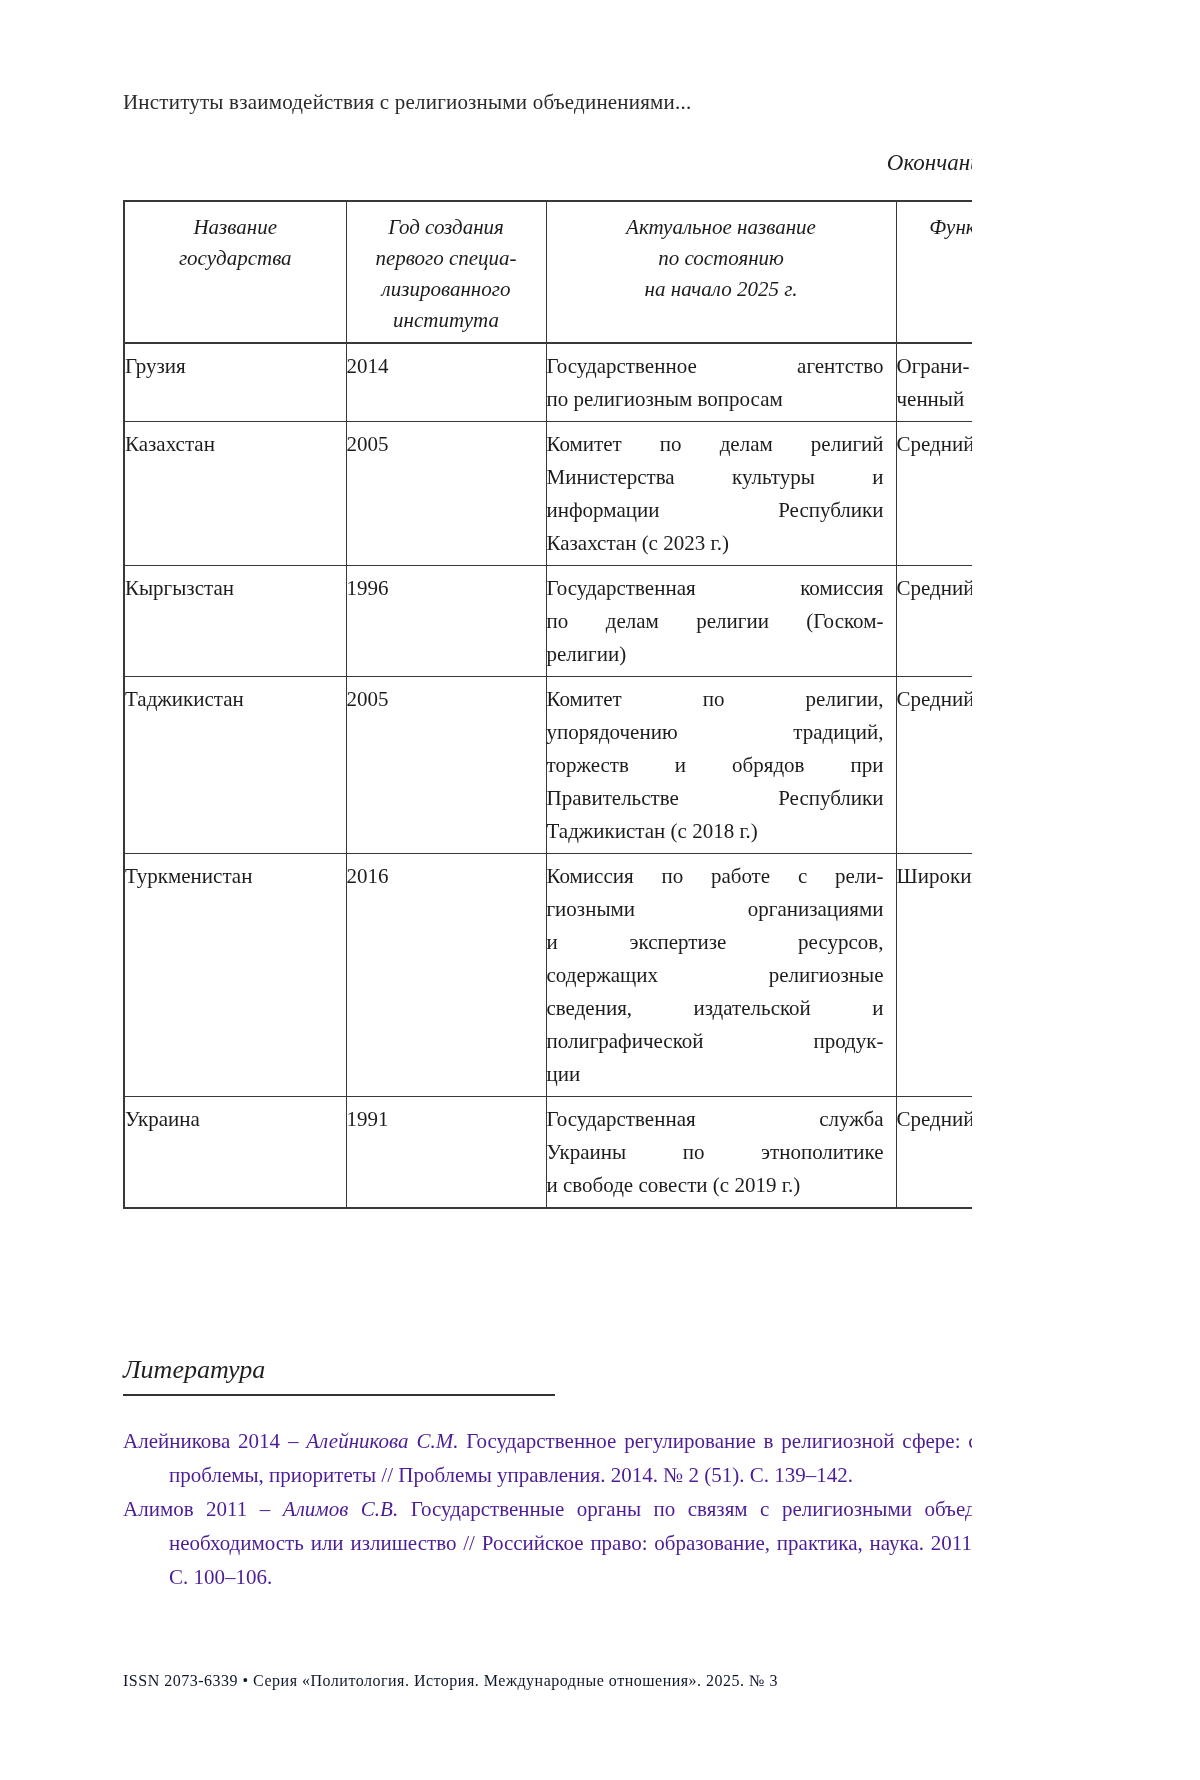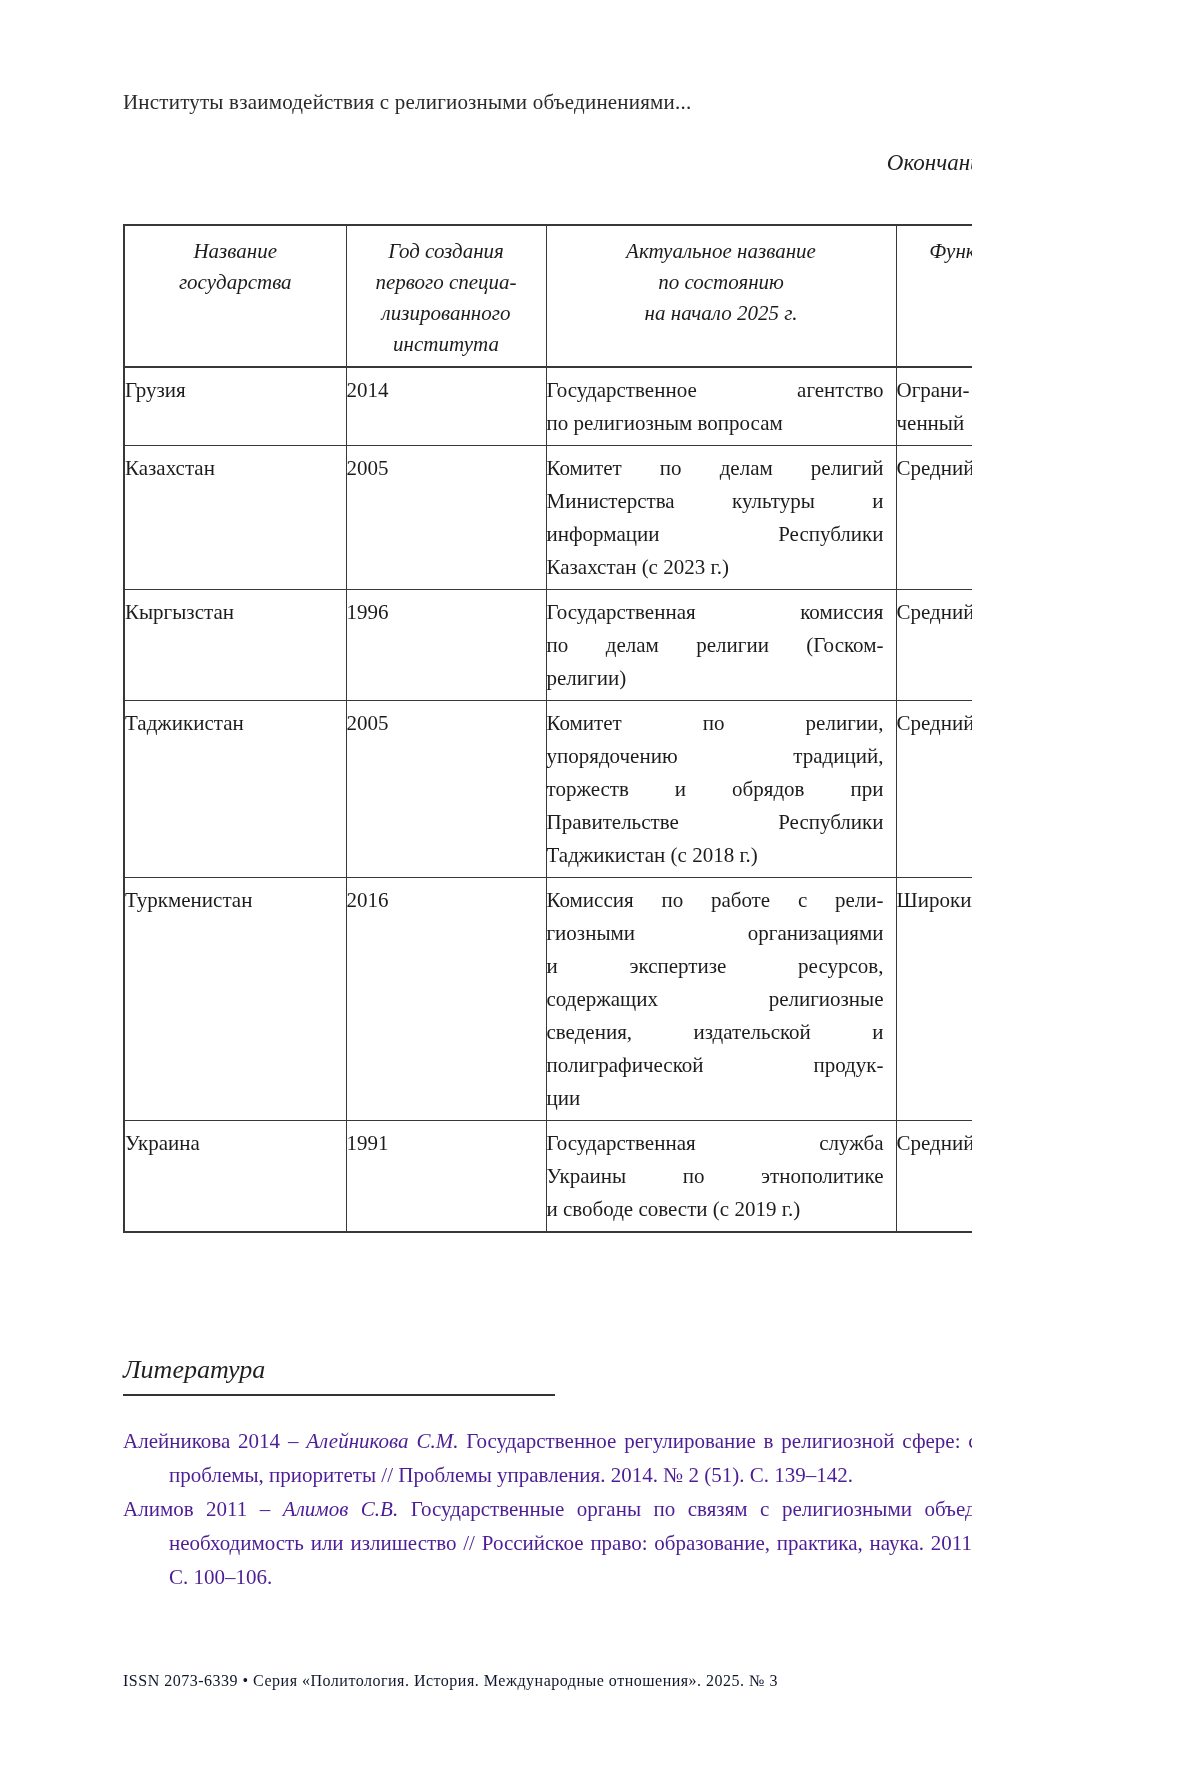--- a/index.html
+++ b/index.html
@@ -20,21 +20,21 @@
   .page-number { font-size:26px; color:#1f1f1f; }
 
   
   .table-caption {
     position:absolute; left:123px; top:150px; width:947px;
     text-align:right; font-style:italic; font-size:23px; color:#1f1f1f;
   }
 
   
   table.inst {
-    position:absolute; left:123px; top:224px;
+    position:absolute; left:123px; top:200px;
     width:947px; border-collapse:collapse; table-layout:fixed;
     font-size:21px; color:#1c1c1c;
   }
   table.inst col.c1{width:222px;} table.inst col.c2{width:200px;}
   table.inst col.c3{width:350px;} table.inst col.c4{width:175px;}
   table.inst th, table.inst td {
     border:1.5px solid #383838; vertical-align:top;
   }
   table.inst th { border-bottom-width:2px; }
   table.inst { border:2px solid #383838; }

